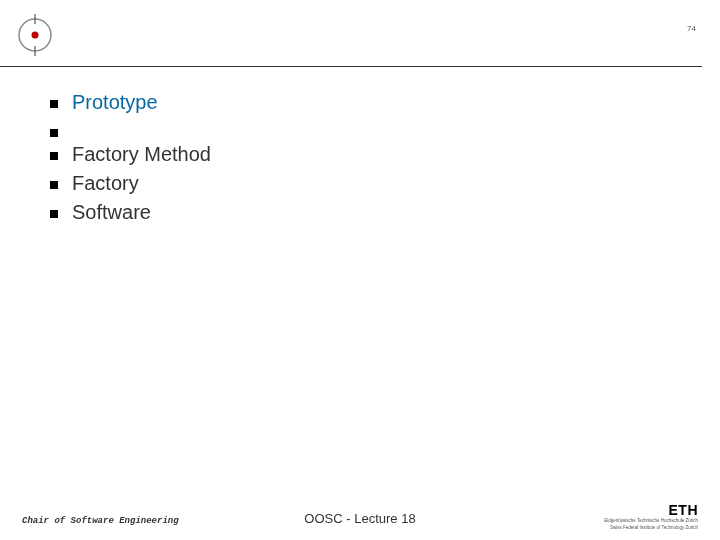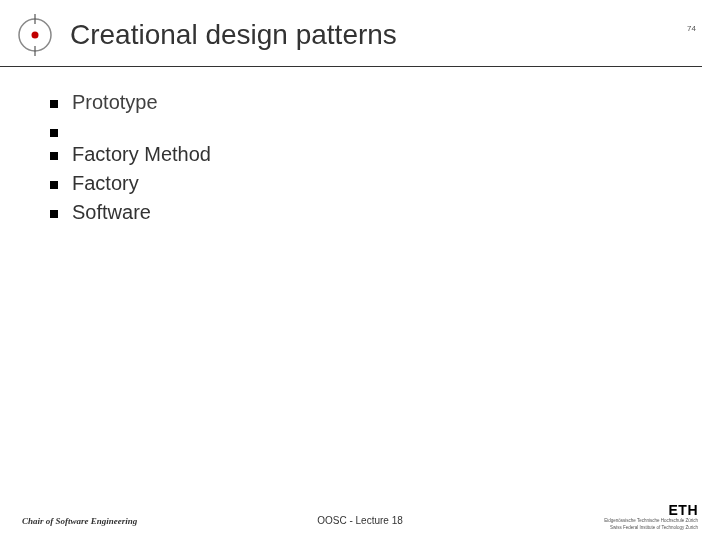--- a/index.html
+++ b/index.html
@@ -55,37 +55,37 @@
     margin-right: 14px;
     margin-top: 9px;
     flex-shrink: 0;
     align-self: flex-start;
   }
   .item-text {
     font-size: 20px;
     color: #333;
     font-family: Verdana, Geneva, sans-serif;
   }
-  .highlight { color: #404040; }
+  .highlight { color: #0369a1; }
   .footer-left {
     position: absolute;
     bottom: 14px;
     left: 22px;
     font-size: 9px;
     font-style: italic;
     font-weight: bold;
     color: #333;
-    font-family: Liberation Serif, serif;
+    font-family: Liberation Mono, monospace;
   }
   .footer-center {
     position: absolute;
     bottom: 14px;
     left: 50%;
     transform: translateX(-50%);
-    font-size: 10px;
+    font-size: 13px;
     color: #333;
     font-family: Verdana, Geneva, sans-serif;
   }
   .footer-right {
     position: absolute;
     bottom: 10px;
     right: 22px;
     text-align: right;
   }
   .eth-logo {
@@ -109,21 +109,20 @@
 
 <div class="header">
   <div class="logo">
     <svg viewBox="0 0 42 42">
       <circle cx="21" cy="21" r="16" fill="none" stroke="#888" stroke-width="1.5"></circle>
       <circle cx="21" cy="21" r="3.5" fill="#c00000"></circle>
       <line x1="21" y1="0" x2="21" y2="10" stroke="#555" stroke-width="1.2"></line>
       <line x1="21" y1="32" x2="21" y2="42" stroke="#555" stroke-width="1.2"></line>
     </svg>
   </div>
-  <h1 class="title">Creational design patterns</h1>
 </div>
 
 <div class="page-num">74</div>
 
 <div class="content">
     <div class="bullet-row">
       <div class="bullet"></div>
       <div class="item-text highlight">Prototype</div>
     </div>
     <div class="bullet-row">

